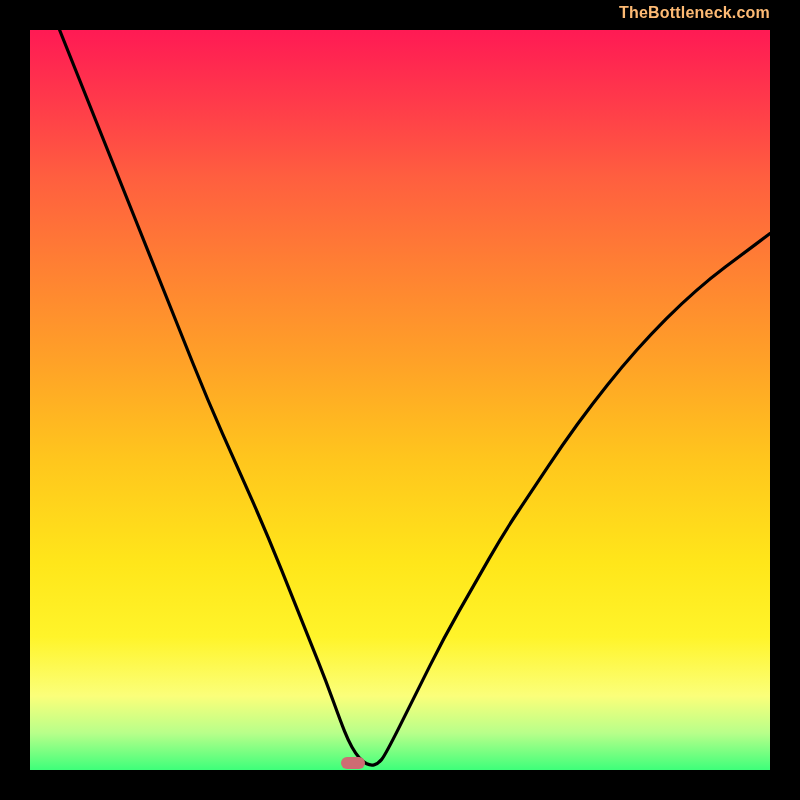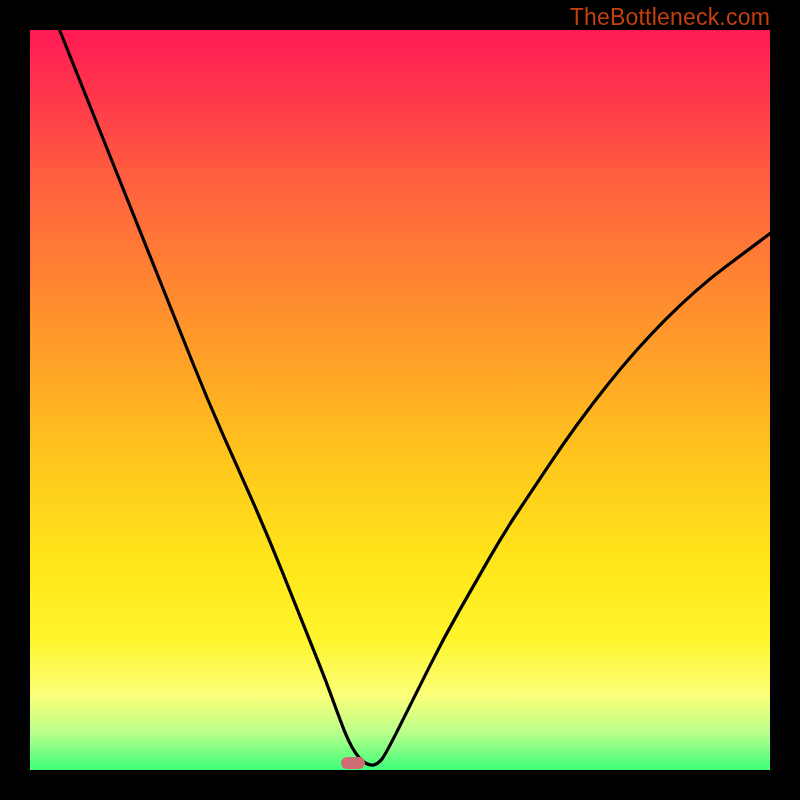--- a/index.html
+++ b/index.html
@@ -41,23 +41,23 @@
       #fbff7a 90%,
       #b8ff8a 95%,
       #3eff7a 100%
     );
   }
   .watermark {
     position: absolute;
     top: 4px;
     right: 30px;
     font-family: Arial, Helvetica, sans-serif;
-    font-size: 23px;
-    color: #c2410c;
-    font-weight: 400;
+    font-size: 16px;
+    color: #fdba74;
+    font-weight: 700;
     letter-spacing: 0.2px;
     z-index: 4;
   }
   .marker {
     position: absolute;
     width: 24px;
     height: 12px;
     border-radius: 6px;
     background: #ce6c73;
     z-index: 3;

